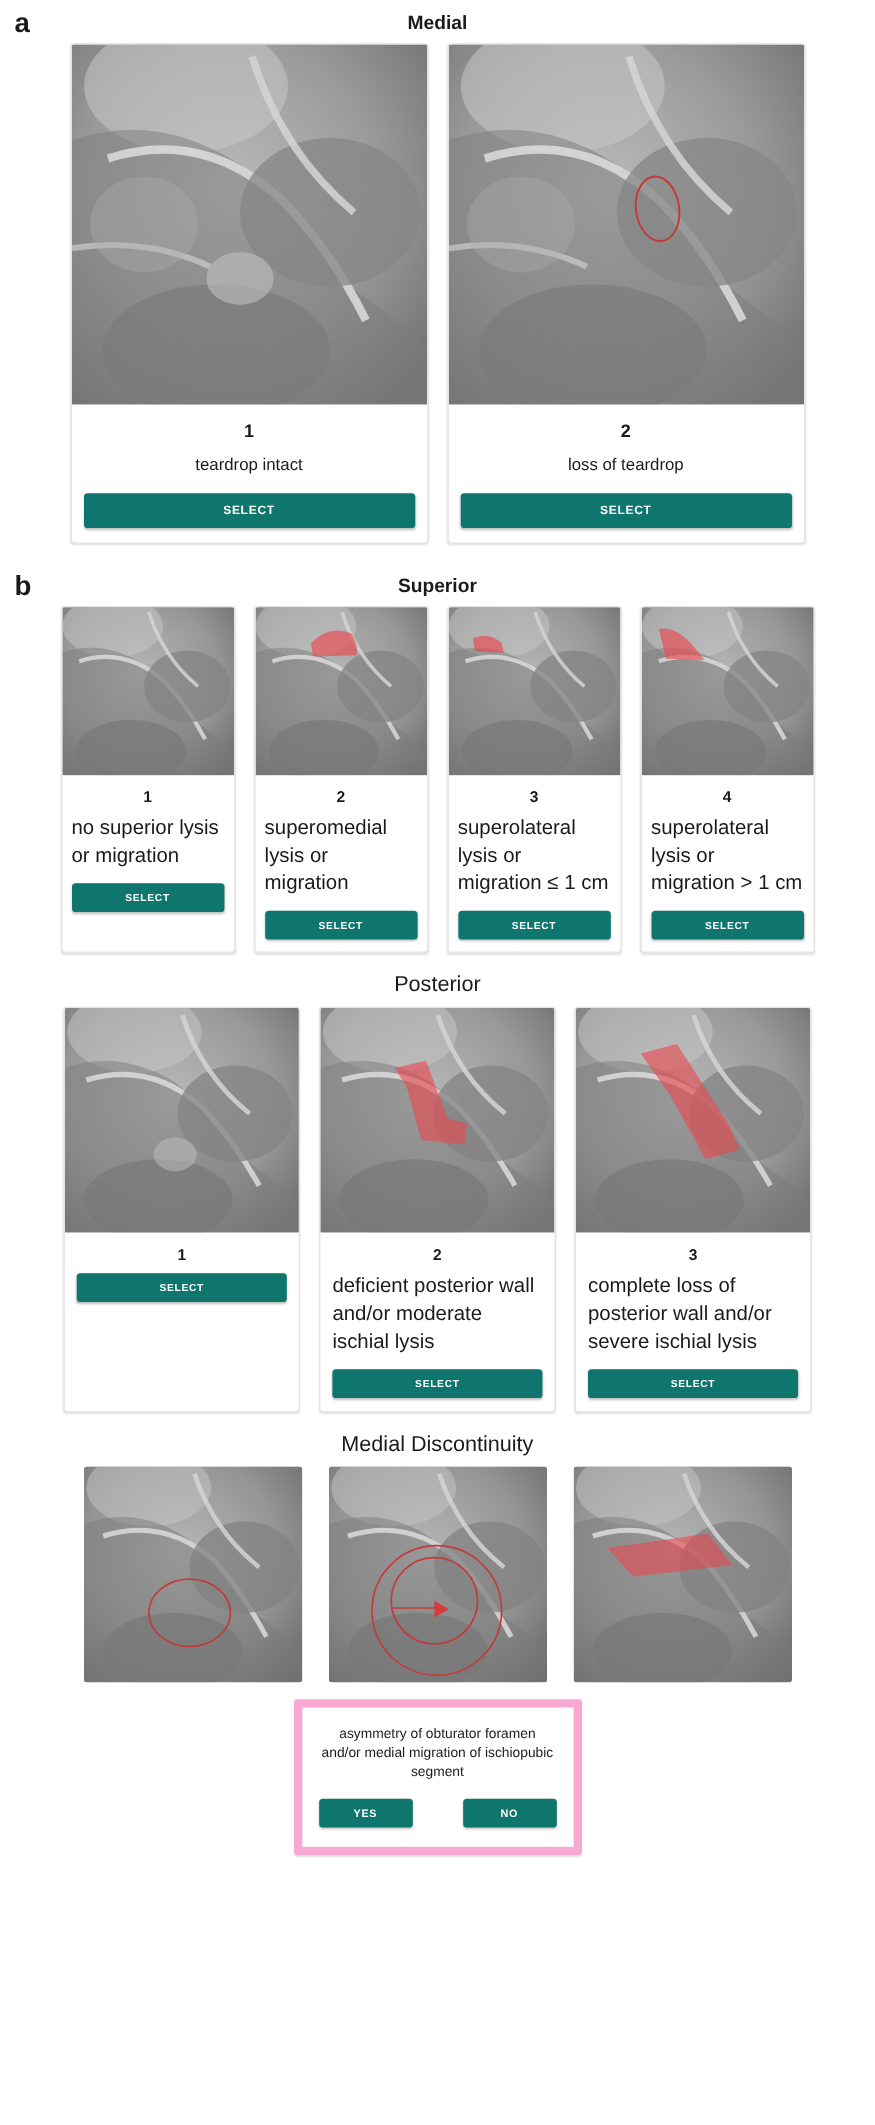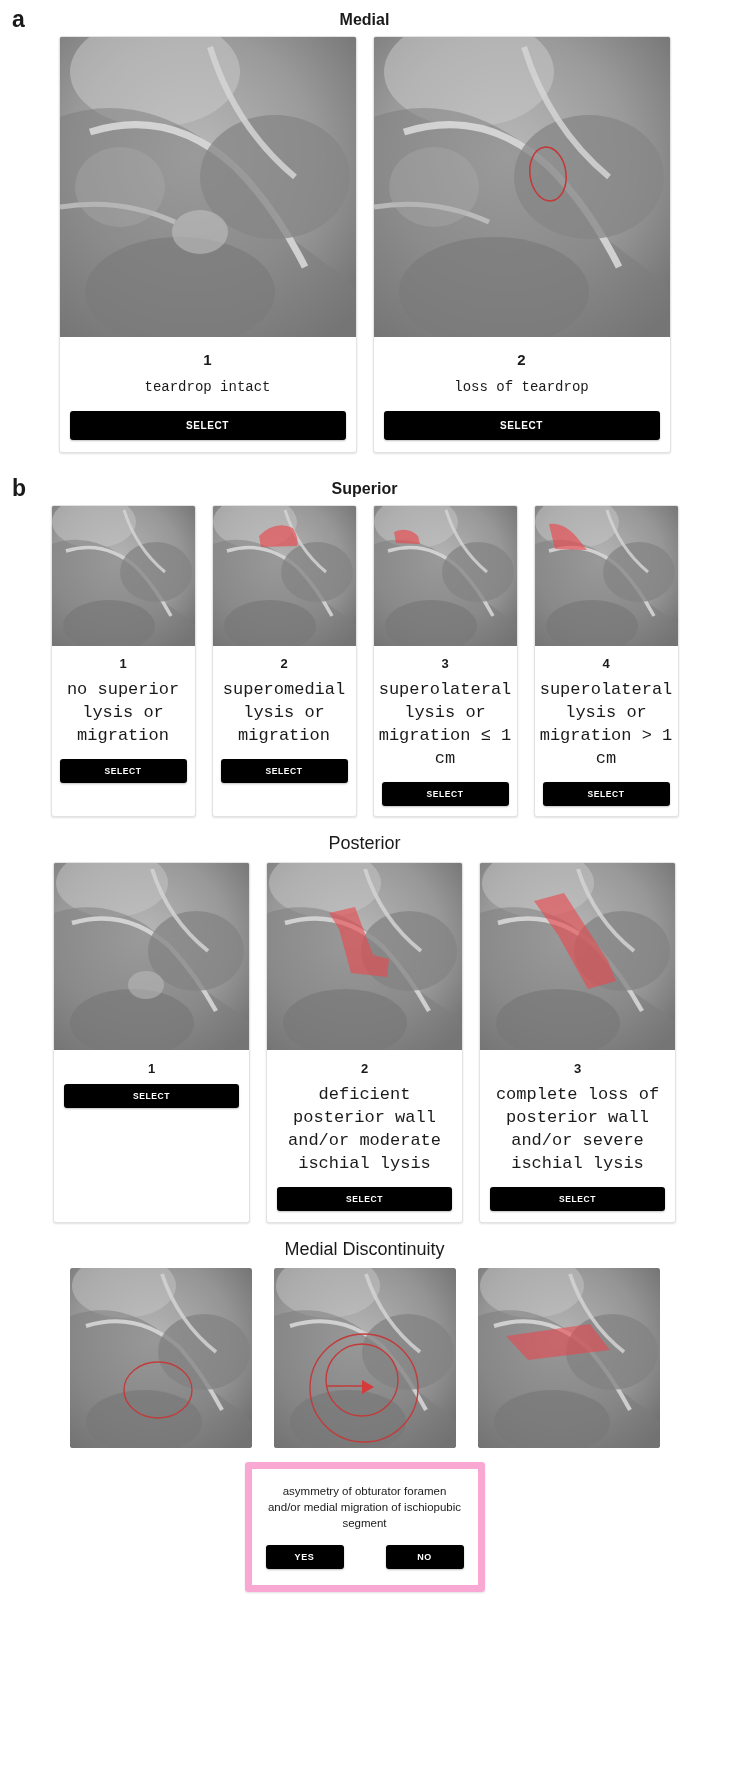--- a/index.html
+++ b/index.html
@@ -75,30 +75,29 @@
   }
   .opt-num {
     font-weight: bold;
     font-size: 15px;
     margin: 4px 0 10px 0;
   }
   .opt-num.small { font-size: 13px; margin: 2px 0 8px 0; }
 
   .opt-text {
     font-size: 14px;
-    text-align: center;
+    text-align: left;
     line-height: 1.35;
     margin-bottom: 14px;
     min-height: 19px;
-    font-family: Liberation Mono, monospace;
   }
   .opt-text.small { font-size: 17px; margin-bottom: 11px; }
 
   .btn {
-    background: #000000;
+    background: #0f766e;
     color: #ffffff;
     border: none;
     border-radius: 3px;
     font-family: "Liberation Sans", sans-serif;
     font-size: 10px;
     font-weight: bold;
     letter-spacing: 0.6px;
     padding: 9px 0;
     width: 100%;
     cursor: pointer;

